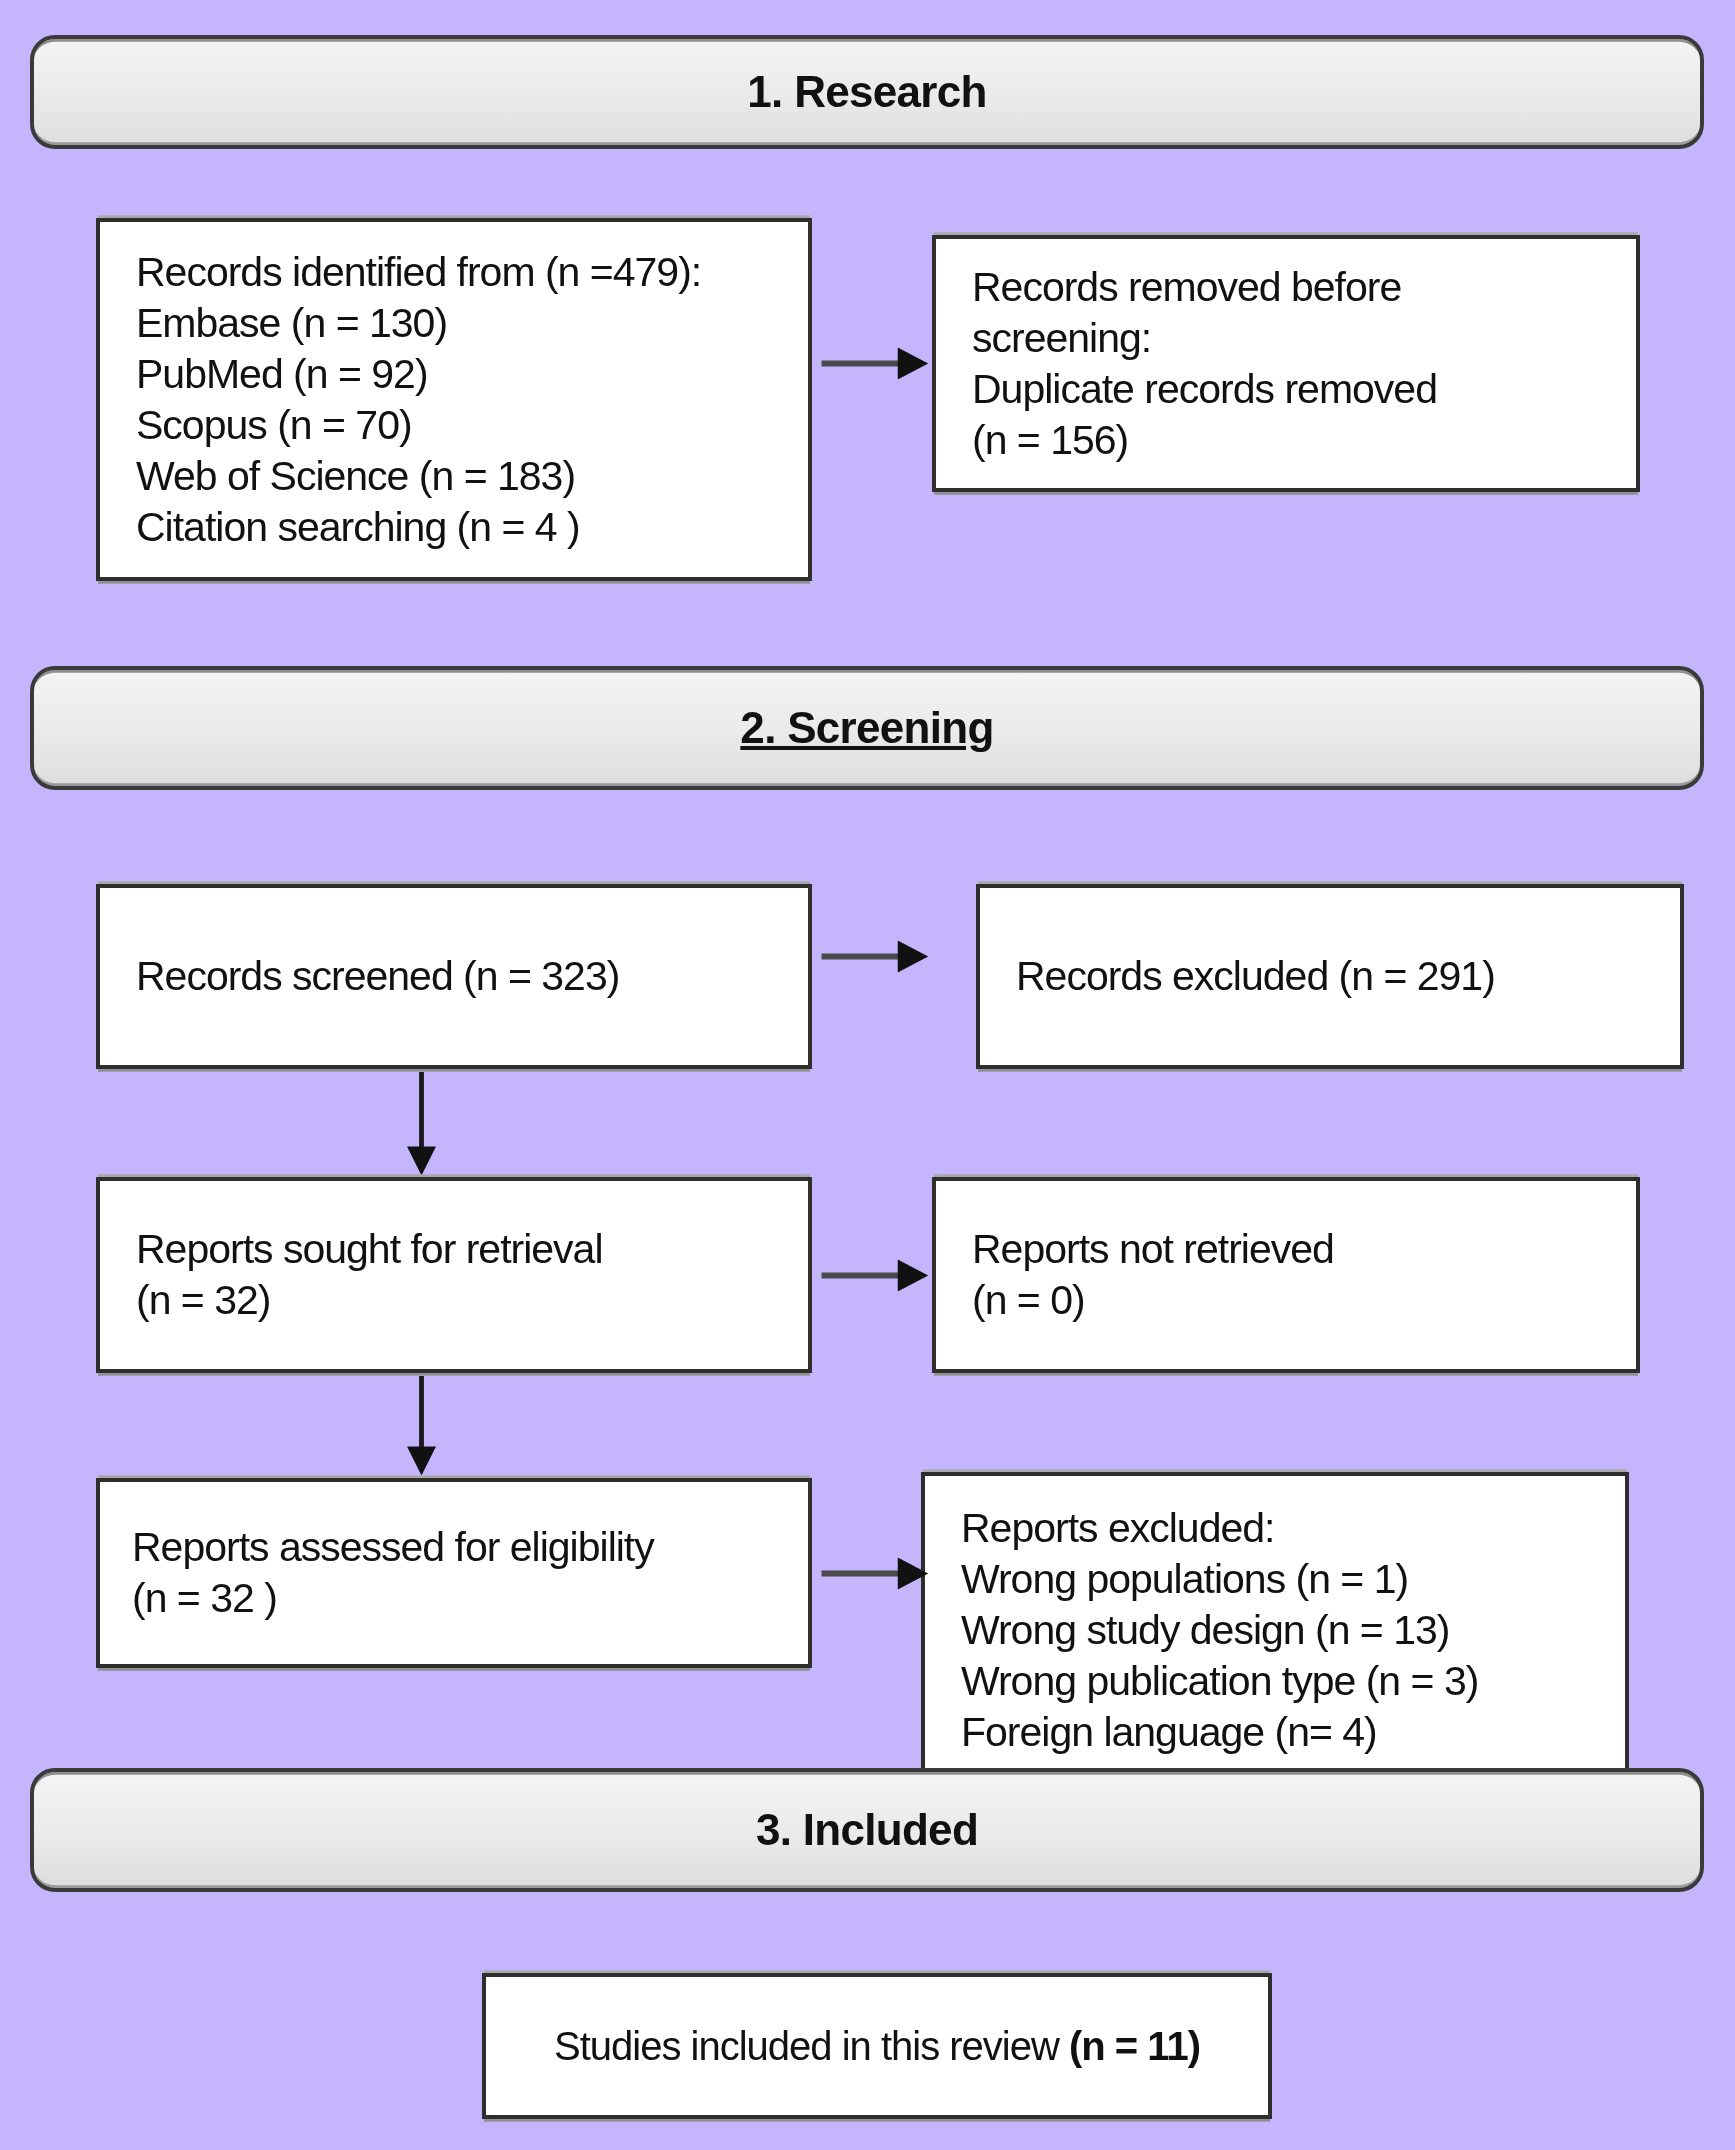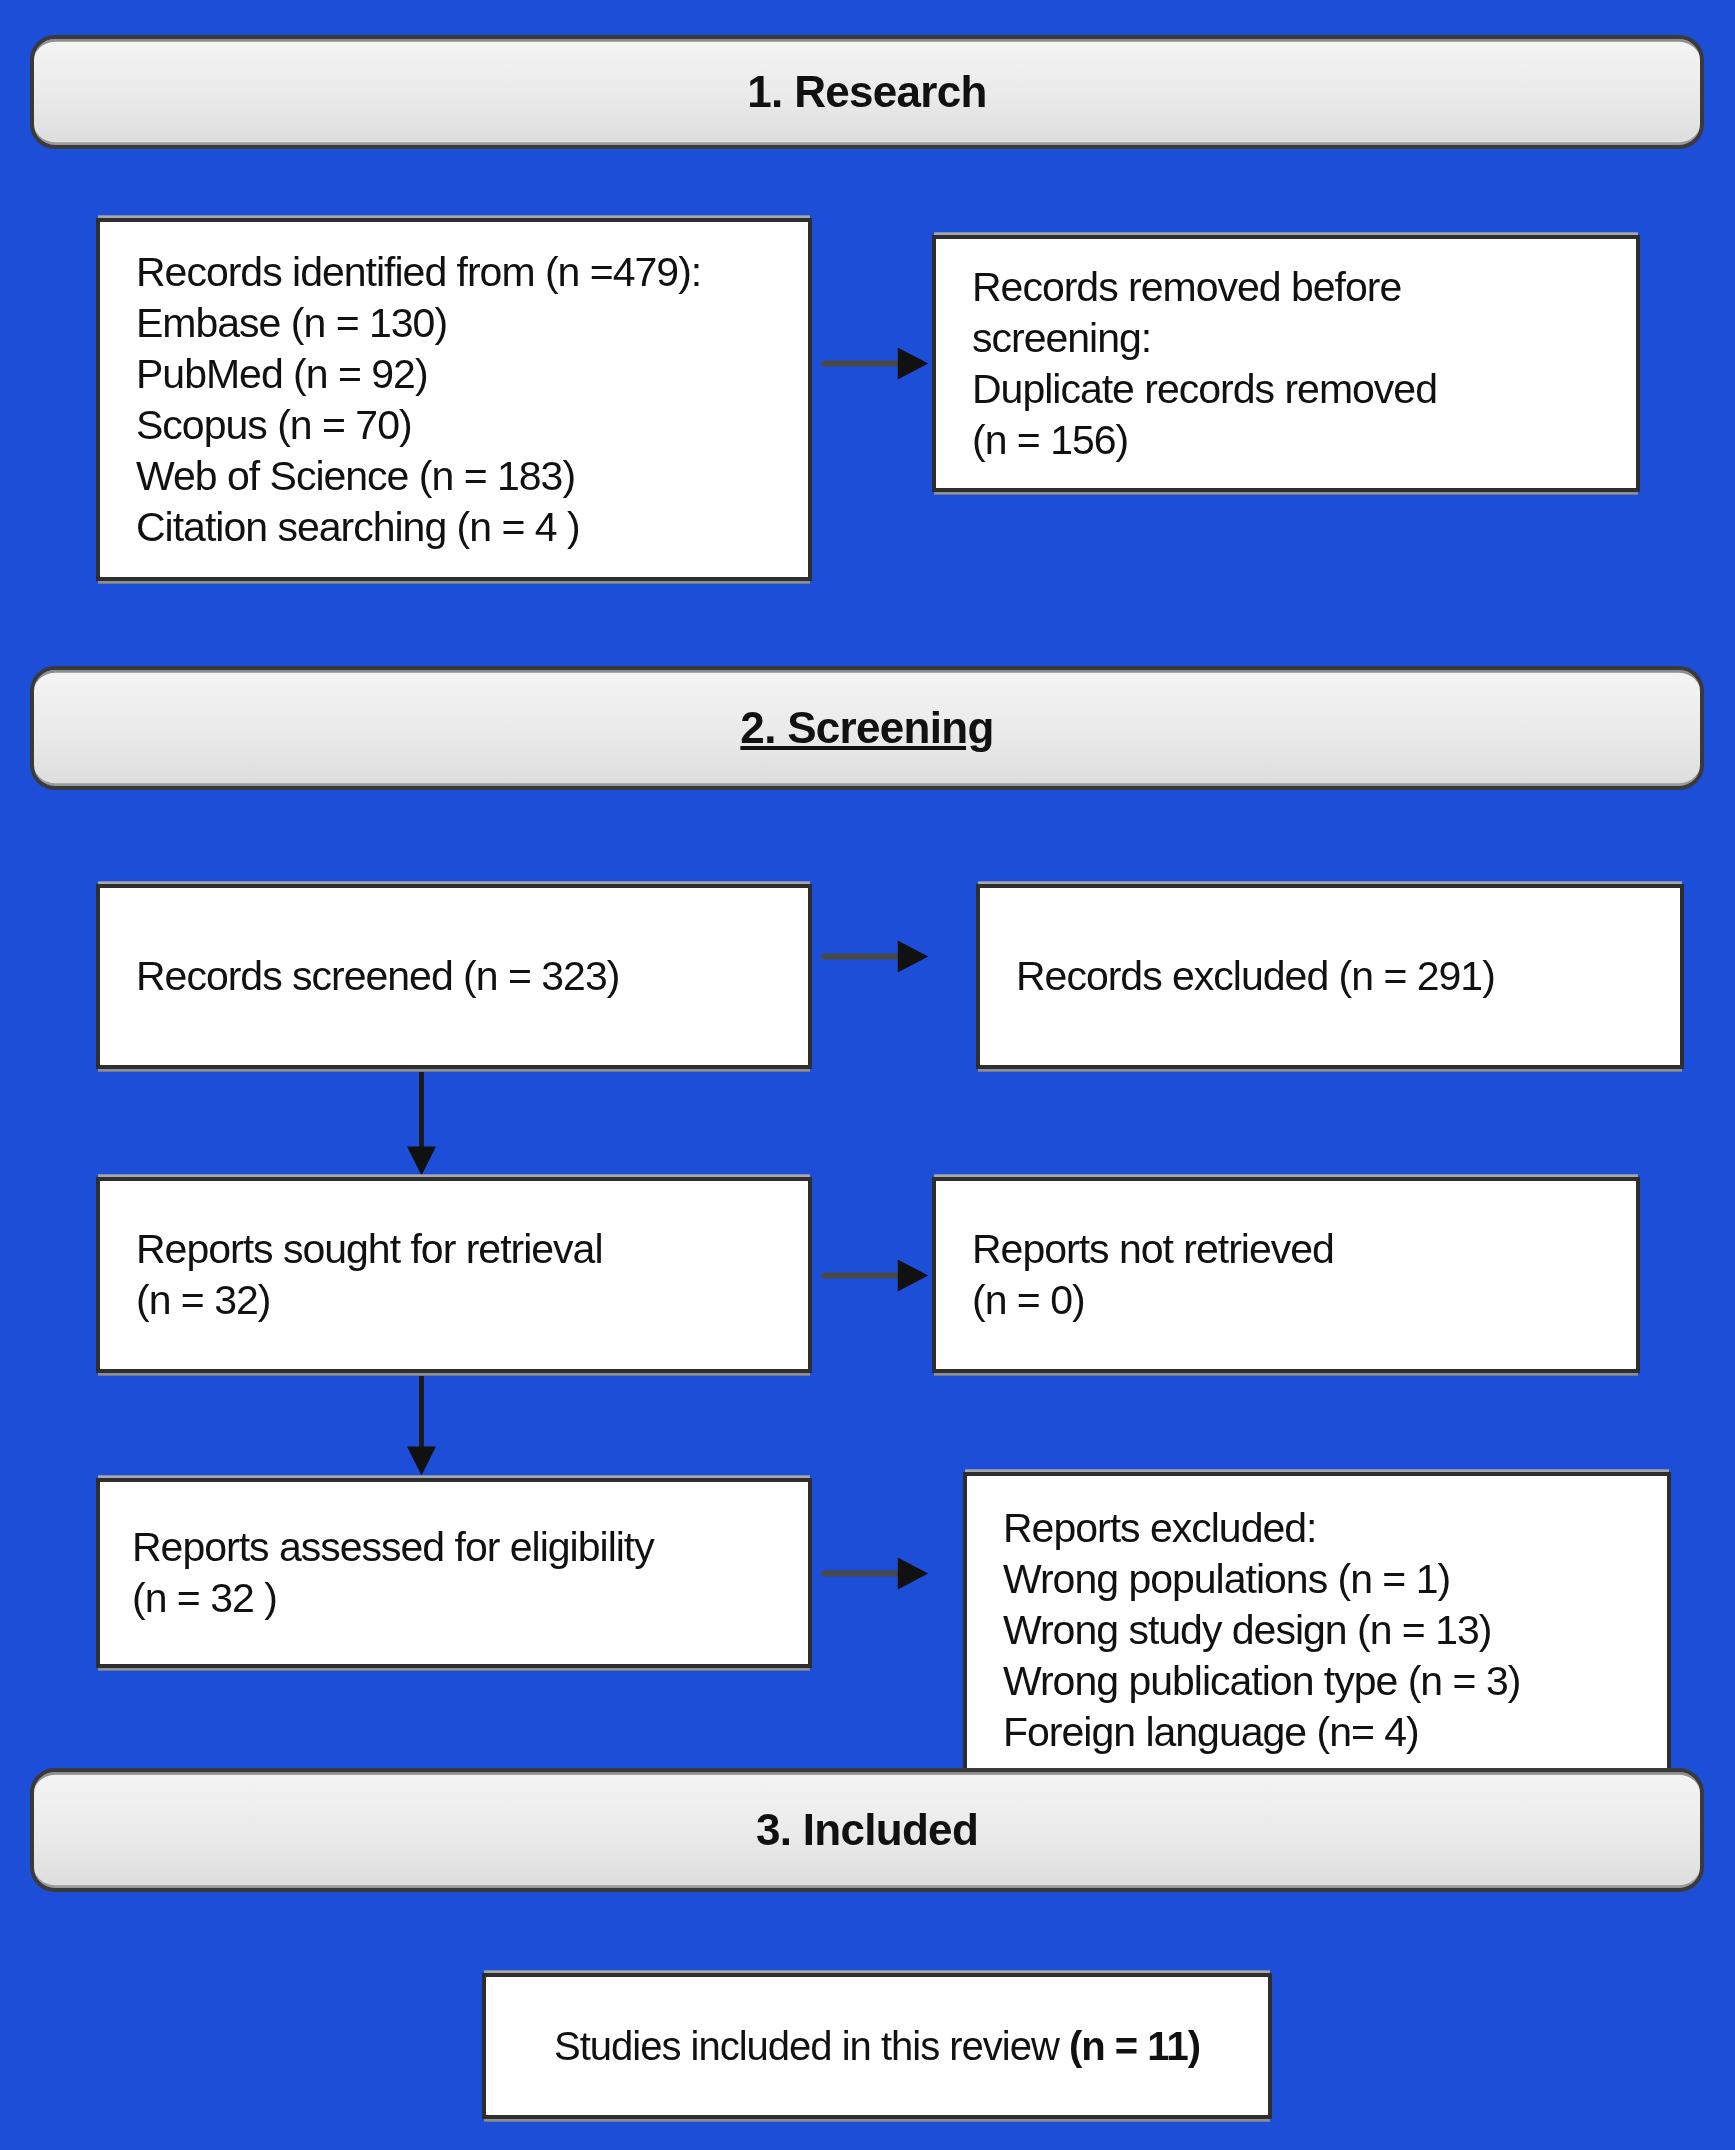--- a/index.html
+++ b/index.html
@@ -4,21 +4,21 @@
 <style>
   html, body {
     margin: 0;
     padding: 0;
     background: #ffffff;
   }
   .canvas {
     position: relative;
     width: 1735px;
     height: 2151px;
-    background: #1d4ed8;
+    background: #c4b5fd;
     font-family: "Liberation Sans", "DejaVu Sans", sans-serif;
     color: #111111;
     overflow: hidden;
   }
   .hdr {
     position: absolute;
     left: 30px;
     width: 1674px;
     box-sizing: border-box;
     border: 4.1px solid #3a3a3a;
@@ -126,21 +126,21 @@
   <svg class="arrow" style="left:404px;top:1376px;" width="35" height="101" viewBox="0 0 50 146">
     <line x1="25" y1="0" x2="25" y2="106" stroke="#1a1a1a" stroke-width="7"></line>
     <polygon points="4,102 46,102 25,144" fill="#111111"></polygon>
   </svg>
 
   <div class="box" style="left:96px;top:1478px;width:716px;height:190px;padding-left:32px;">
     <span class="line">Reports assessed for eligibility</span>
     <span class="line">(n = 32 )</span>
   </div>
 
-  <div class="box" style="left:963px;top:1472px;width:708px;height:316px;">
+  <div class="box" style="left:921px;top:1472px;width:708px;height:316px;">
     <span class="line">Reports excluded:</span>
     <span class="line">Wrong populations (n = 1)</span>
     <span class="line">Wrong study design (n = 13)</span>
     <span class="line">Wrong publication type (n = 3)</span>
     <span class="line">Foreign language (n= 4)</span>
   </div>
 
   <svg class="arrow" style="left:816px;top:1552px;" width="115" height="43" viewBox="0 0 166 62">
     <line x1="8" y1="31" x2="122" y2="31" stroke="#4a4a4a" stroke-width="9"></line>
     <polygon points="118,8 162,31 118,54" fill="#111111"></polygon>

